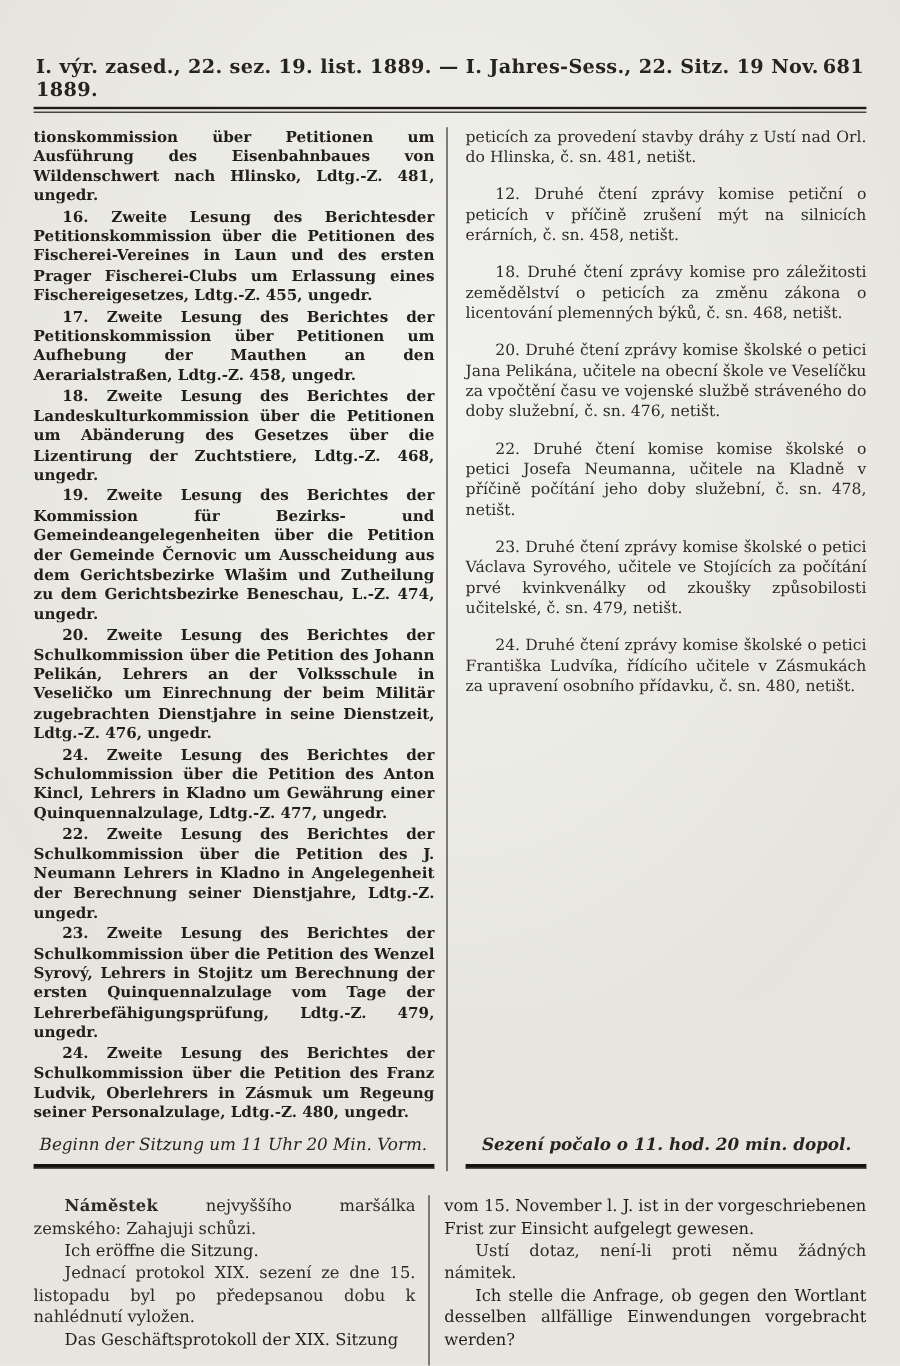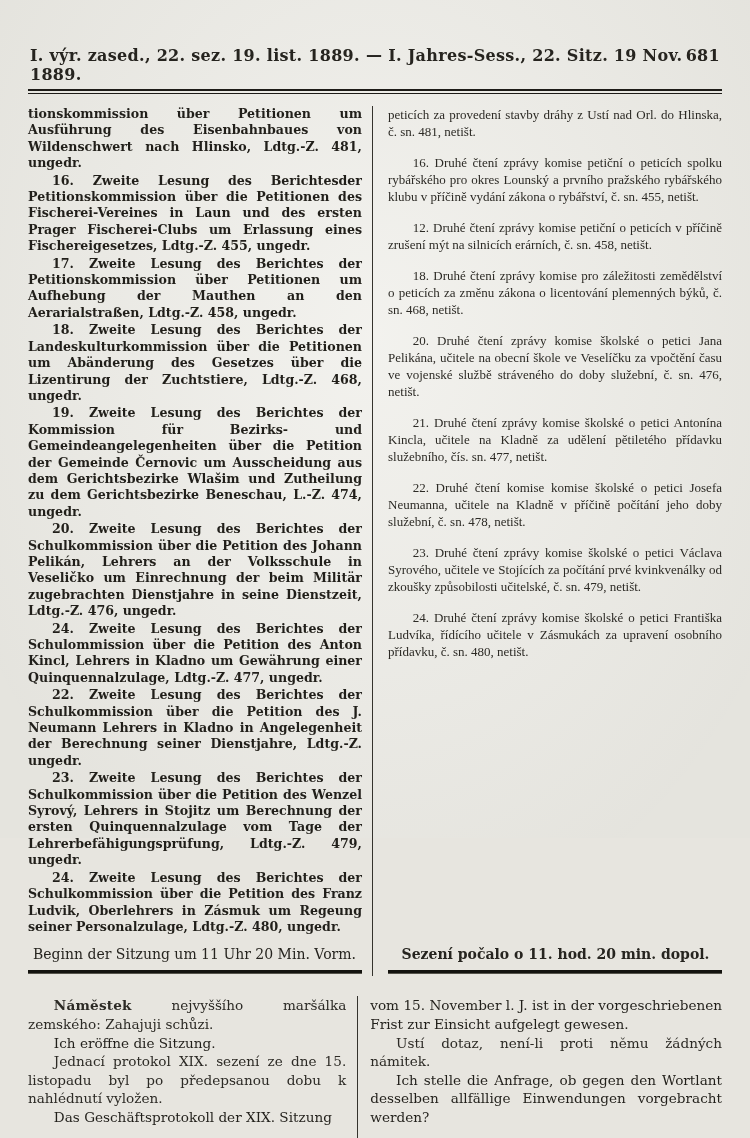--- a/index.html
+++ b/index.html
@@ -31,25 +31,25 @@
   .vrule{position:absolute;top:0;bottom:0;left:49.6%;width:1px;background:#35332d;}
   .agenda{display:grid;grid-template-columns:1fr 1fr;column-gap:26px;}
   .col{min-height:760px;}
   .col p{
     margin:0;text-align:justify;text-indent:1.9em;
     hyphens:auto;
   }
   .col p.no-indent{text-indent:0;}
   .col-de{font-size:12.6px;line-height:16.4px;font-weight:bold;color:#211f1a;}
   .col-de p{margin-bottom:1px;}
-  .col-cs{font-size:13px;line-height:17px;color:#2c2a25;font-family:Liberation Serif, serif;}
+  .col-cs{font-size:13px;line-height:17px;color:#2c2a25;}
   .col-cs p{margin-bottom:14px;}
   
   .session-row{display:grid;grid-template-columns:1fr 1fr;column-gap:28px;
-    font-size:14px;padding:10px 0 8px 0;}
+    font-style:italic;font-size:14px;padding:10px 0 8px 0;}
   .session-row .cell{text-align:center;}
   .session-row .cell.cs{font-weight:bold;}
   
   .thick-rules{display:grid;grid-template-columns:1fr 1fr;column-gap:26px;padding-bottom:2px;}
   .thick-rule{height:3px;background:#14130f;border-bottom:1px solid #56544c;}
   
   .proc-wrap{position:relative;margin-top:20px;min-height:185px;}
   .proc-vrule{position:absolute;top:0;bottom:0;left:47.4%;width:1px;background:#35332d;}
   .proc{display:grid;grid-template-columns:0.95fr 1.05fr;column-gap:24px;}
   .proc p{margin:0;text-align:justify;text-indent:1.9em;font-size:13.6px;line-height:18.6px;}
@@ -81,25 +81,23 @@
         <p>18. Zweite Lesung des Berichtes der Landeskulturkommission über die Petitionen um Abänderung des Gesetzes über die Lizentirung der Zuchtstiere, Ldtg.-Z. 468, ungedr.</p>
         <p>19. Zweite Lesung des Berichtes der Kommission für Bezirks- und Gemeindeangelegenheiten über die Petition der Gemeinde Černovic um Ausscheidung aus dem Gerichtsbezirke Wlašim und Zutheilung zu dem Gerichtsbezirke Beneschau, L.-Z. 474, ungedr.</p>
         <p>20. Zweite Lesung des Berichtes der Schulkommission über die Petition des Johann Pelikán, Lehrers an der Volksschule in Veseličko um Einrechnung der beim Militär zugebrachten Dienstjahre in seine Dienstzeit, Ldtg.-Z. 476, ungedr.</p>
         <p>24. Zweite Lesung des Berichtes der Schulommission über die Petition des Anton Kincl, Lehrers in Kladno um Gewährung einer Quinquennalzulage, Ldtg.-Z. 477, ungedr.</p>
         <p>22. Zweite Lesung des Berichtes der Schulkommission über die Petition des J. Neumann Lehrers in Kladno in Angelegenheit der Berechnung seiner Dienstjahre, Ldtg.-Z. ungedr.</p>
         <p>23. Zweite Lesung des Berichtes der Schulkommission über die Petition des Wenzel Syrový, Lehrers in Stojitz um Berechnung der ersten Quinquennalzulage vom Tage der Lehrerbefähigungsprüfung, Ldtg.-Z. 479, ungedr.</p>
         <p>24. Zweite Lesung des Berichtes der Schulkommission über die Petition des Franz Ludvik, Oberlehrers in Zásmuk um Regeung seiner Personalzulage, Ldtg.-Z. 480, ungedr.</p>
       </div>
       <div class="col col-cs">
         <p class="no-indent">peticích za provedení stavby dráhy z Ustí nad Orl. do Hlinska, č. sn. 481, netišt.</p>
-        <p>16. Druhé čtení zprávy komise petiční o peticích spolku rybářského pro okres Lounský a prvního pražského rybářského klubu v příčině vydání zákona o rybářství, č. sn. 455, netišt.</p>
         <p>12. Druhé čtení zprávy komise petiční o peticích v příčině zrušení mýt na silnicích erárních, č. sn. 458, netišt.</p>
         <p>18. Druhé čtení zprávy komise pro záležitosti zemědělství o peticích za změnu zákona o licentování plemenných býků, č. sn. 468, netišt.</p>
         <p>20. Druhé čtení zprávy komise školské o petici Jana Pelikána, učitele na obecní škole ve Veselíčku za vpočtění času ve vojenské službě stráveného do doby služební, č. sn. 476, netišt.</p>
-        <p>21. Druhé čtení zprávy komise školské o petici Antonína Kincla, učitele na Kladně za udělení pětiletého přídavku služebního, čís. sn. 477, netišt.</p>
         <p>22. Druhé čtení komise komise školské o petici Josefa Neumanna, učitele na Kladně v příčině počítání jeho doby služební, č. sn. 478, netišt.</p>
         <p>23. Druhé čtení zprávy komise školské o petici Václava Syrového, učitele ve Stojících za počítání prvé kvinkvenálky od zkoušky způsobilosti učitelské, č. sn. 479, netišt.</p>
         <p>24. Druhé čtení zprávy komise školské o petici Františka Ludvíka, řídícího učitele v Zásmukách za upravení osobního přídavku, č. sn. 480, netišt.</p>
       </div>
     </div>
     <div class="session-row">
       <div class="cell de">Beginn der Sitzung um 11 Uhr 20 Min. Vorm.</div>
       <div class="cell cs">Sezení počalo o 11. hod. 20 min. dopol.</div>
     </div>
     <div class="thick-rules">

